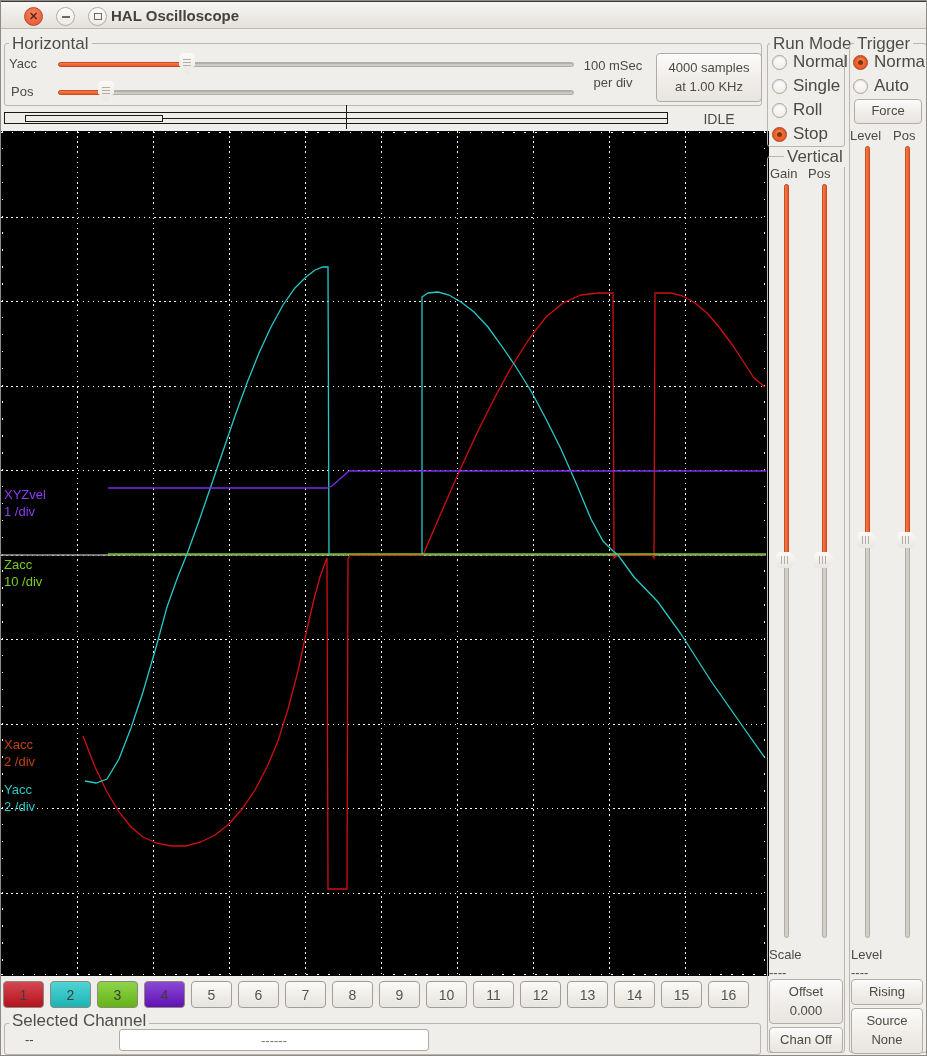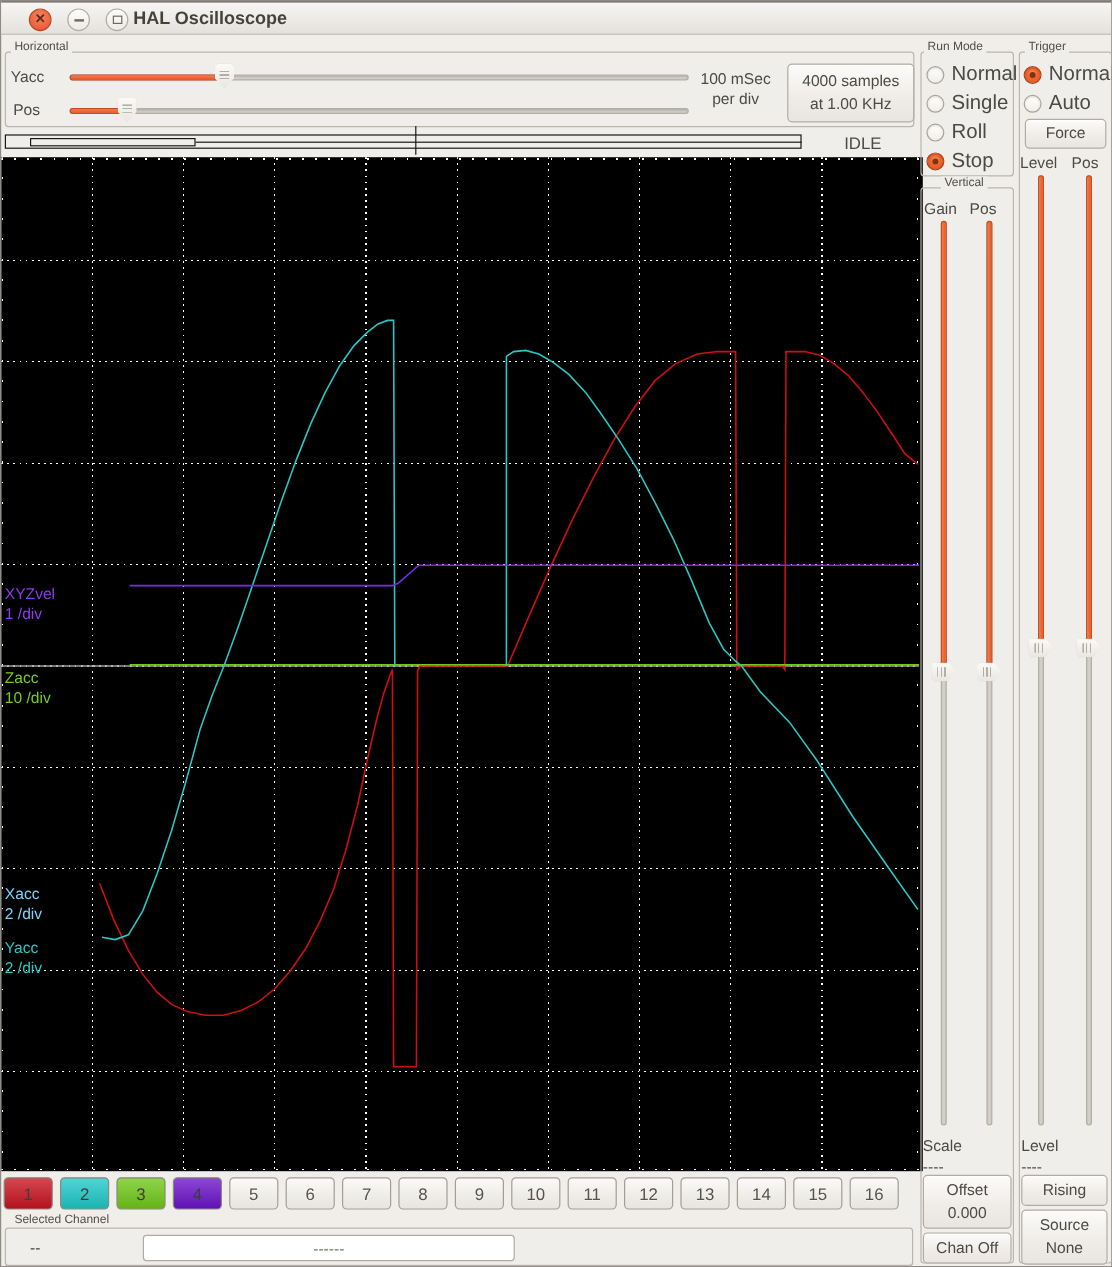--- a/index.html
+++ b/index.html
@@ -17,21 +17,21 @@
     background:linear-gradient(#fdfdfc,#eceae5); border:1px solid #b2ada4;
     display:flex; align-items:center; justify-content:center; }
   .tb-btn.close { left:23px; background:radial-gradient(circle at 50% 35%,#f5855f,#ee6443 60%,#e4502c);
     border-color:#b4492a; }
   .x-glyph { font-size:11px; color:#5e2c1a; line-height:1; font-weight:bold; }
   .min-glyph { width:8px; height:2px; background:#6e6a63; }
   .max-glyph { width:8px; height:7px; border:1.5px solid #6e6a63; }
   .title { position:absolute; left:110px; top:5px; font-size:15px; font-weight:bold; color:#45423c; }
   
   .frame { position:absolute; border:1px solid #bab5ad; border-radius:3px; }
-  .frame-label { position:absolute; font-size:10px; color:#504d46; background:#f0eeeb; padding:0 3px; white-space:nowrap; }
+  .frame-label { position:absolute; font-size:17px; color:#504d46; background:#f0eeeb; padding:0 3px; white-space:nowrap; }
   .lbl { position:absolute; font-size:13px; color:#4c4a44; white-space:nowrap; }
   .ctr { text-align:left; }
   
   .btn { position:absolute; background:linear-gradient(#fcfbfa,#f0EDE9 55%,#e9e6e1);
     border:1px solid #b1aca3; border-radius:4px; color:#4c4a44; font-size:13px;
     display:flex; align-items:center; justify-content:center; text-align:center;
     box-shadow:inset 0 1px 0 rgba(255,255,255,.8); line-height:1.45; }
   
   .radio-row { position:absolute; display:flex; align-items:center; gap:6px; height:16px; }
   .radio { width:15px; height:15px; border-radius:50%; flex:0 0 auto;
@@ -164,21 +164,21 @@
         </g>
         <polyline points="0,424 765,424" fill="none" stroke="#9c9c9c" stroke-width="1.3"></polyline>
         <polyline points="82,605 94,636 106,661 118,681 130,696 142,706 155,712 170,715 185,715 200,711 214,704 228,693 241,678 254,659 266,636 277,610 287,578 297,540 306,498 313,468 319,446 324,432 326,427 327,758 346,758 347,428 349,424 422,424 440,382 458,341 476,302 494,266 511,235 528,208 545,186 562,172 580,164 597,162 612,162 613,427 617,424 651,424 653,427 654,162 670,162 682,165 694,172 706,182 718,196 730,212 742,230 753,247 764,256" fill="none" stroke="#d01010" stroke-width="1.3"></polyline>
         <polyline points="107,423 765,423" fill="none" stroke="#70c818" stroke-width="1.3"></polyline>
         <polyline points="84,650 95,652 106,648 118,628 130,597 142,561 154,520 166,476 176,448 186,423 198,390 210,355 222,320 234,285 246,252 258,222 270,196 282,174 294,157 305,146 314,139 322,136 327,136 328,424" fill="none" stroke="#28c8c8" stroke-width="1.3"></polyline>
         <polyline points="421,424 421,166 427,162 437,161 448,164 460,171 473,181 487,196 500,214 515,236 530,260 545,288 560,318 575,352 590,388 602,410 612,420 617,424 633,446 657,471 680,503 710,550 740,593 764,627" fill="none" stroke="#28c8c8" stroke-width="1.3"></polyline>
         <polyline points="107,357 326,357 331,355 348,340 765,340" fill="none" stroke="#7d2ae8" stroke-width="1.3"></polyline>
       </svg>
     <div class="chlabel cl-0" style="color: rgb(140, 59, 238);"><div>XYZvel</div><div>1 /div</div></div>
     <div class="chlabel cl-1" style="color: rgb(118, 204, 30);"><div>Zacc</div><div>10 /div</div></div>
-    <div class="chlabel cl-2" style="color: #7dd3fc;"><div>Xacc</div><div>2 /div</div></div>
+    <div class="chlabel cl-2" style="color: #c2410c;"><div>Xacc</div><div>2 /div</div></div>
     <div class="chlabel cl-3" style="color: rgb(44, 200, 200);"><div>Yacc</div><div>2 /div</div></div>
   </div>
 
   <div class="frame" style="left:766px;top:42px;width:78px;height:104px;"></div>
   <span class="frame-label" style="left:769px;top:33px;">Run Mode</span>
   <div class="radio-row" style="left:771px;top:53px;">
     <span class="radio"></span>
     <span class="rlabel">Normal</span>
   </div>
   <div class="radio-row" style="left:771px;top:77px;">

